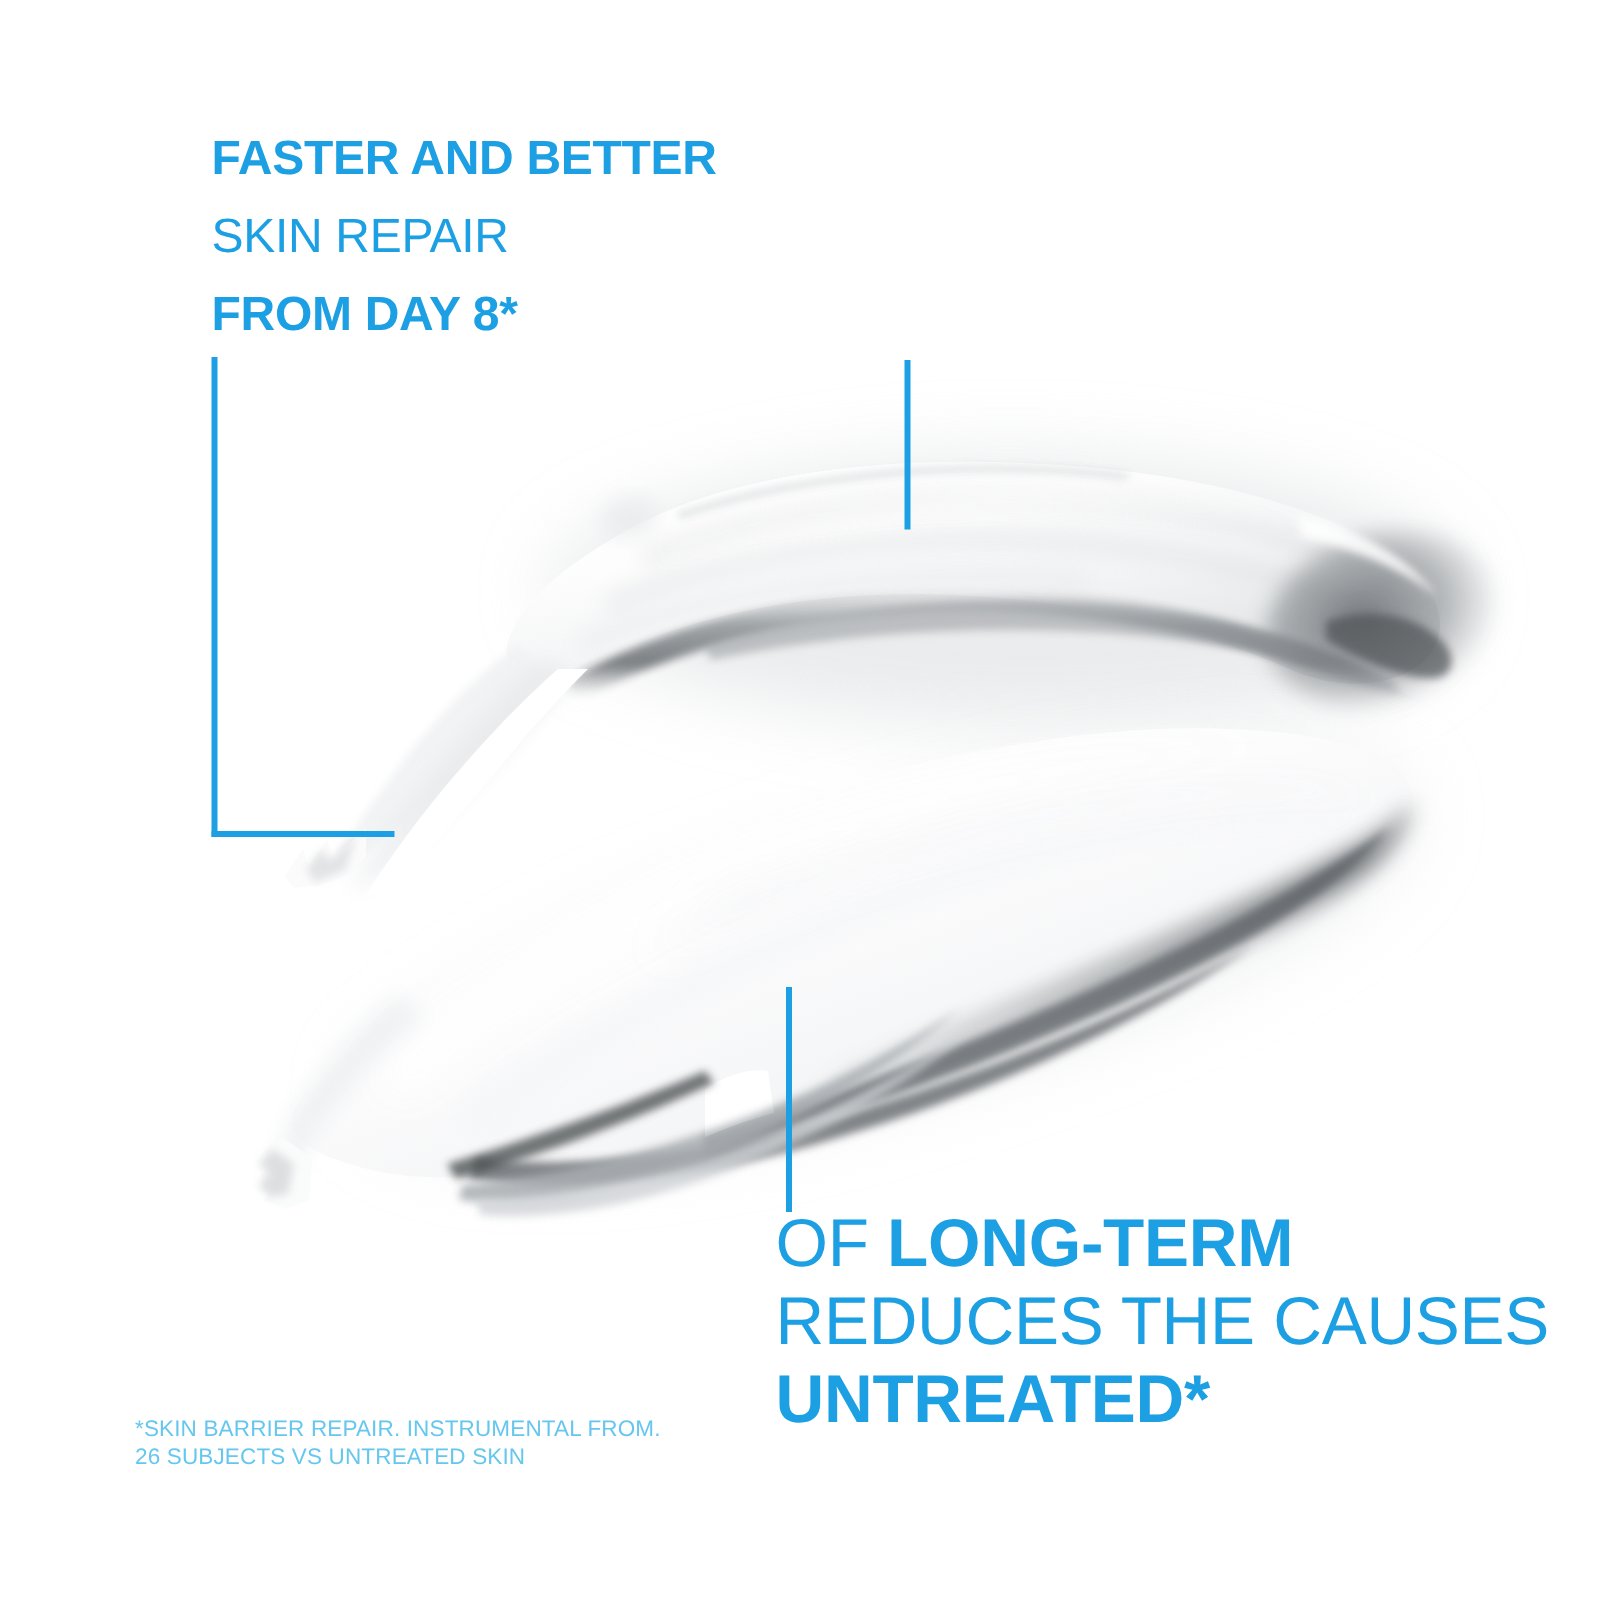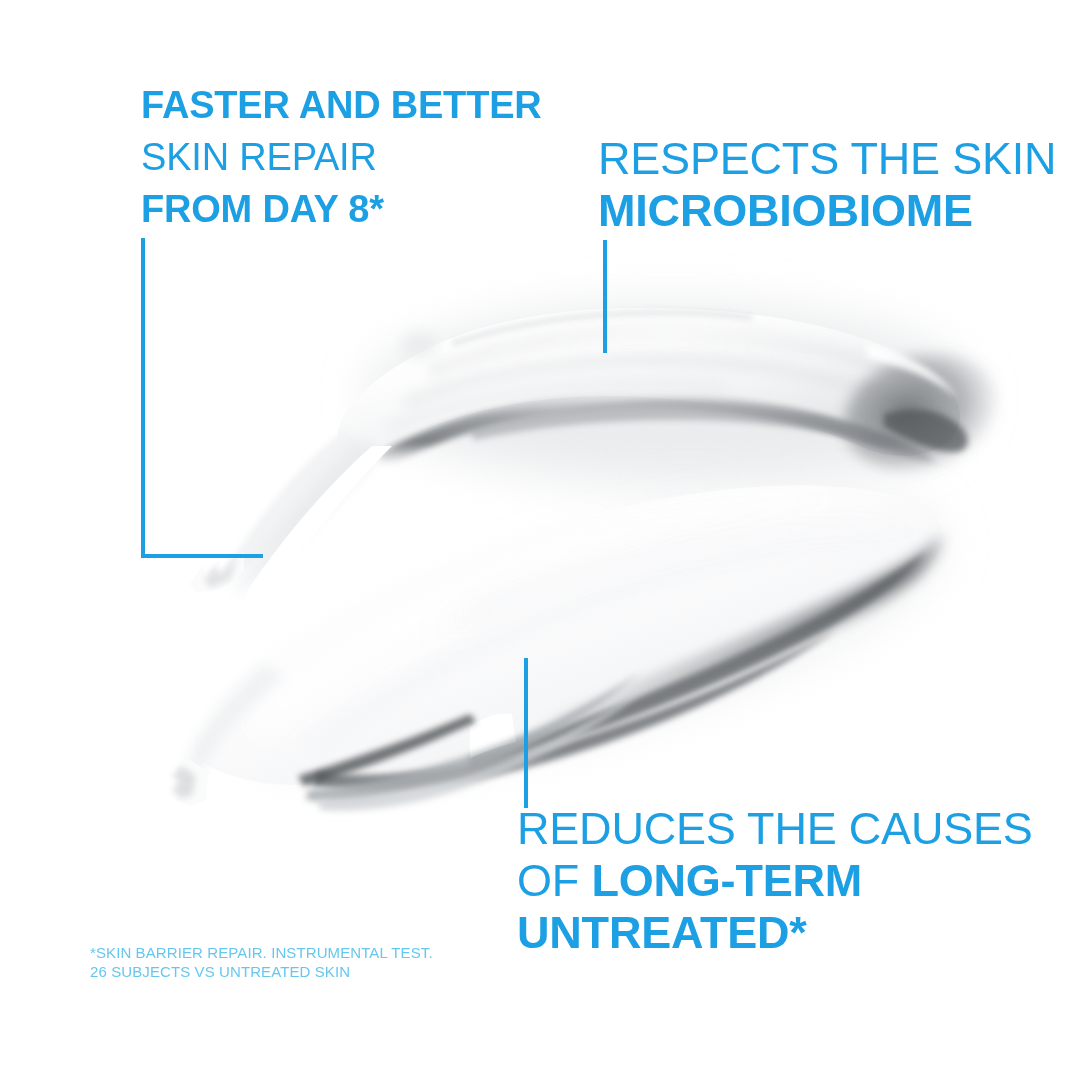--- a/index.html
+++ b/index.html
@@ -43,21 +43,21 @@
     letter-spacing: -0.2px;
     white-space: nowrap;
   }
   .claim .ln { display: block; }
   .thin   { font-weight: 400; }
   .heavy  { font-weight: 700; }
 
   #claim-left {
     left: 141px;
     top: 79px;
-    font-size: 38px;
+    font-size: 32px;
   }
   #claim-top-right {
     left: 598px;
     top: 133px;
     font-size: 45px;
   }
   #claim-bottom-right {
     left: 517px;
     top: 803px;
     font-size: 45px;
@@ -275,29 +275,25 @@
   <div class="connector conn-v" style="left:603px; top:240px; height:113px;"></div>
 
   <div class="connector conn-v" style="left:524px; top:658px; height:150px;"></div>
 
   <div class="claim" id="claim-left">
     <span class="ln heavy">FASTER AND BETTER</span>
     <span class="ln thin">SKIN REPAIR</span>
     <span class="ln heavy">FROM DAY 8*</span>
   </div>
 
-  <div class="claim" id="claim-top-right">
-    <span class="ln thin">RESPECTS THE SKIN</span>
-    <span class="ln heavy">MICROBIOBIOME</span>
-  </div>
 
   <div class="claim" id="claim-bottom-right">
+    <span class="ln"><span class="thin">OF </span><span class="heavy">LONG-TERM</span></span>
     <span class="ln thin">REDUCES THE CAUSES</span>
-    <span class="ln"><span class="thin">OF </span><span class="heavy">LONG-TERM</span></span>
     <span class="ln heavy">UNTREATED*</span>
   </div>
 
   <div class="footnote">
-    <span class="ln">*SKIN BARRIER REPAIR. INSTRUMENTAL TEST.</span>
+    <span class="ln">*SKIN BARRIER REPAIR. INSTRUMENTAL FROM.</span>
     <span class="ln">26 SUBJECTS VS UNTREATED SKIN</span>
   </div>
 
 </div>
 
 </body></html>

